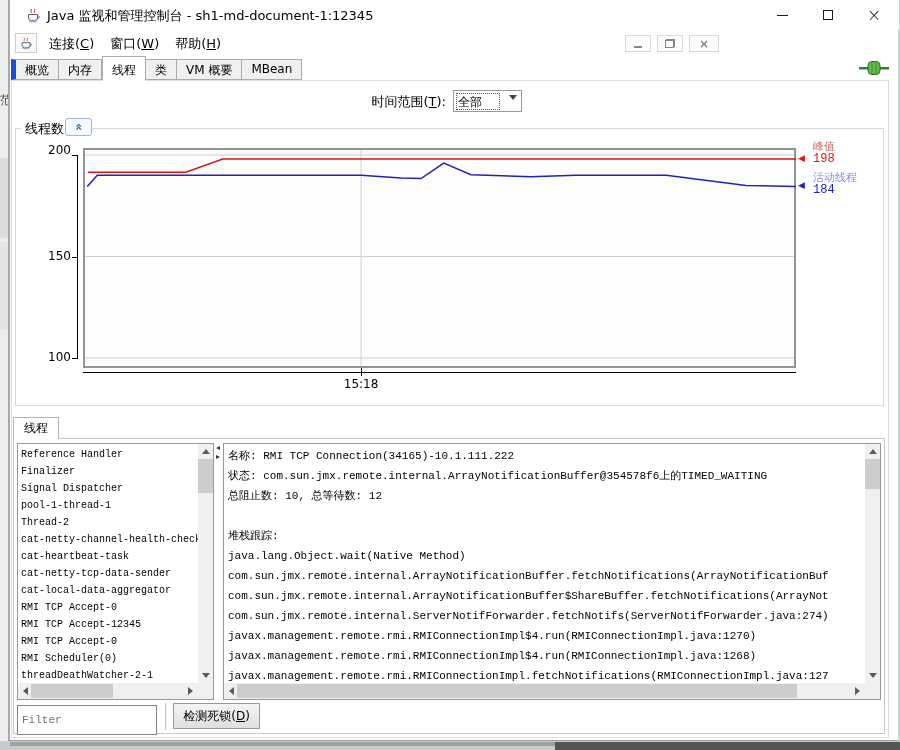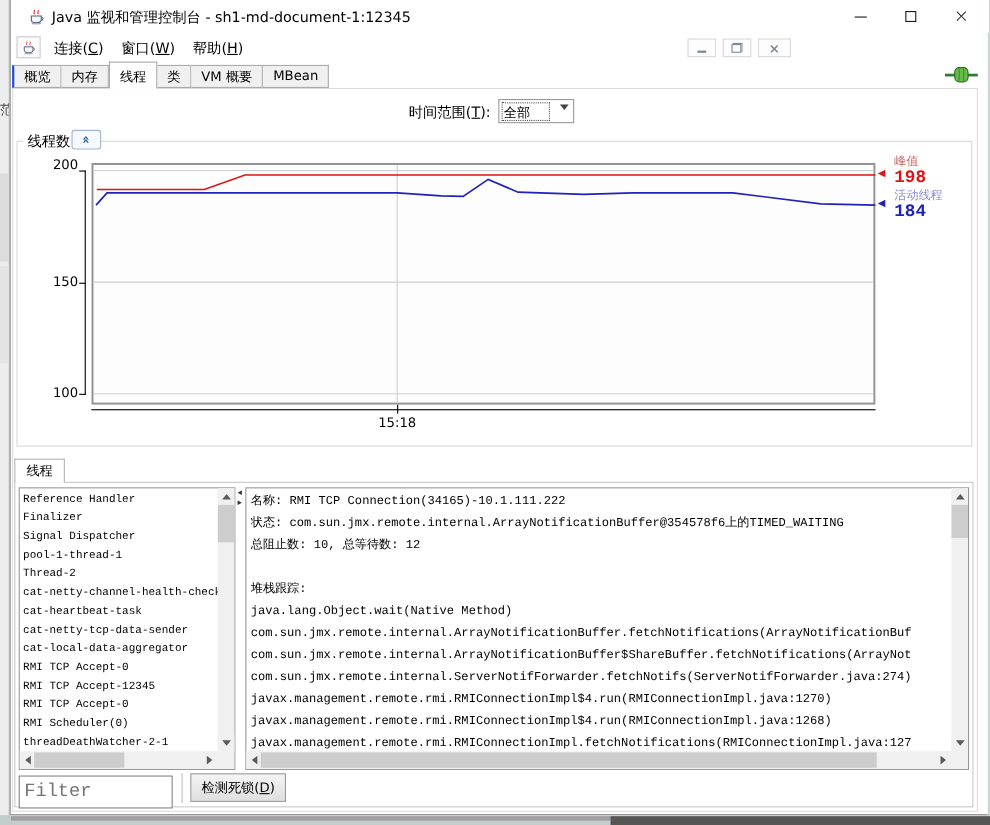--- a/index.html
+++ b/index.html
@@ -12,39 +12,39 @@
   
   .window{position:absolute;left:9px;top:0;width:889px;height:741px;background:#fff;border-left:1px solid #a8a8a8;border-bottom:1px solid #9c9c9c}
   .winctl{width:46px;height:30px;display:flex;align-items:center;justify-content:center;color:#1a1a1a}
   .frame-btn{height:17px;border:1px solid #d9d9d9;background:#fdfdfd;color:#7b8794;display:flex;align-items:center;justify-content:center;font-size:10px;margin-left:6px}
   .restore-icon{position:relative;width:10px;height:9px;display:inline-block}
   .restore-icon::before{content:"";position:absolute;right:0;top:0;width:7px;height:6px;border:1px solid #7b8794}
   .restore-icon::after{content:"";position:absolute;left:0;bottom:0;width:7px;height:6px;border:1px solid #7b8794;background:#fdfdfd}
   
   .tabbar{position:absolute;left:1px;top:55px;height:25px;display:flex;align-items:flex-end}
   .tab{height:21px;padding:2px 9px 3px 9px;border:1px solid #ababab;border-left:none;background:#f0f0f0;font-size:12px;white-space:nowrap}
-  .tab:first-child{border-left:2px solid #1d4ed8}
+  .tab:first-child{border-left:5px solid #1d4ed8}
   .tab.sel{height:25px;padding-top:5px;background:#fff;border-left:1px solid #ababab;border-bottom:1px solid #fff;margin-bottom:-1px;position:relative;z-index:3}
   
   .sb-track{position:absolute;background:#f0f0f0}
   .sb-thumb{position:absolute;background:#cdcdcd}
   .sb-btn{position:absolute;width:15px;display:flex;align-items:center;justify-content:center;background:#f0f0f0}
   .tri{width:0;height:0}
   .tri-up{border-left:4px solid transparent;border-right:4px solid transparent;border-bottom:5px solid #5a5a5a}
   .tri-down{border-left:4px solid transparent;border-right:4px solid transparent;border-top:5px solid #5a5a5a}
   .tri-left{border-top:4px solid transparent;border-bottom:4px solid transparent;border-right:5px solid #5a5a5a}
   .tri-right{border-top:4px solid transparent;border-bottom:4px solid transparent;border-left:5px solid #5a5a5a}
   
   .panel-border{position:absolute;border:1px solid #999;background:#fff}
   .mono{font-family:"Liberation Mono","DejaVu Sans Mono",monospace}
   .list-item{white-space:nowrap;line-height:17px;overflow:hidden}
   .detail-line{white-space:pre;line-height:20px;overflow:hidden}
   .series-marker{position:absolute;font-size:9px;line-height:9px}
   .legend-label{position:absolute;font-size:11px;white-space:nowrap}
-  .legend-value{position:absolute;font-size:16px;font-weight:bold;font-family:"Liberation Mono","DejaVu Sans Mono",monospace}
+  .legend-value{position:absolute;font-size:12px;font-weight:normal;font-family:"Liberation Mono","DejaVu Sans Mono",monospace}
   .ytick-label{position:absolute;width:30px;text-align:right;font-size:12px}
   .axis{position:absolute;background:#000}
 </style>
 </head>
 <body>
 
 <div id="desktop">
 
   <div class="abs" style="left:0;top:0;width:9px;height:741px;background:#ededed;border-right:1px solid #a9a9a9;overflow:hidden">
     <div class="abs" style="left:0;top:158px;width:9px;height:80px;background:#dcdcdc"></div>
@@ -255,21 +255,21 @@
             <span class="tri tri-left"></span>
           </div>
         <div class="sb-thumb" style="left:13px;top:1px;width:560px;height:14px"></div>
         <div class="sb-btn" style="left:626px;top:0;height:16px">
             <span class="tri tri-right"></span>
           </div>
       </div>
       <div class="abs" style="left:641px;top:239px;width:15px;height:16px;background:#f0f0f0"></div>
     </div>
 
-    <input class="abs mono" type="text" style="left: 7px; top: 705px; width: 140px; height: 24px; border: 1px solid rgb(132, 132, 132); padding: 14px 4px; font-size: 17px; color: rgb(51, 51, 51); outline: none;" placeholder="Filter">
+    <input class="abs mono" type="text" style="left: 7px; top: 705px; width: 140px; height: 24px; border: 1px solid rgb(132, 132, 132); padding: 14px 4px; font-size: 11px; color: rgb(51, 51, 51); outline: none;" placeholder="Filter">
     <div class="abs" style="left:155px;top:703px;width:2px;height:27px;border-left:1px solid #c3c3c3;border-right:1px solid #fafafa"></div>
     <div class="abs" style="left:163px;top:703px;width:87px;height:26px;border:1px solid #989898;background:linear-gradient(#f4f4f4,#dfdfdf);display:flex;align-items:center;justify-content:center;font-size:12px">
       <span>检测死锁(</span>
         <span class="mnemonic">D</span>
         <span>)</span>
     </div>
 
   </div>
 </div>
 

